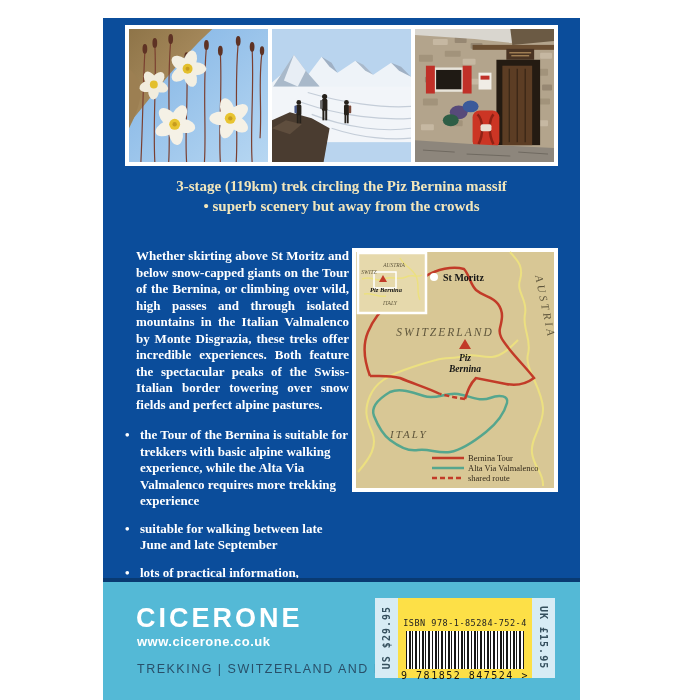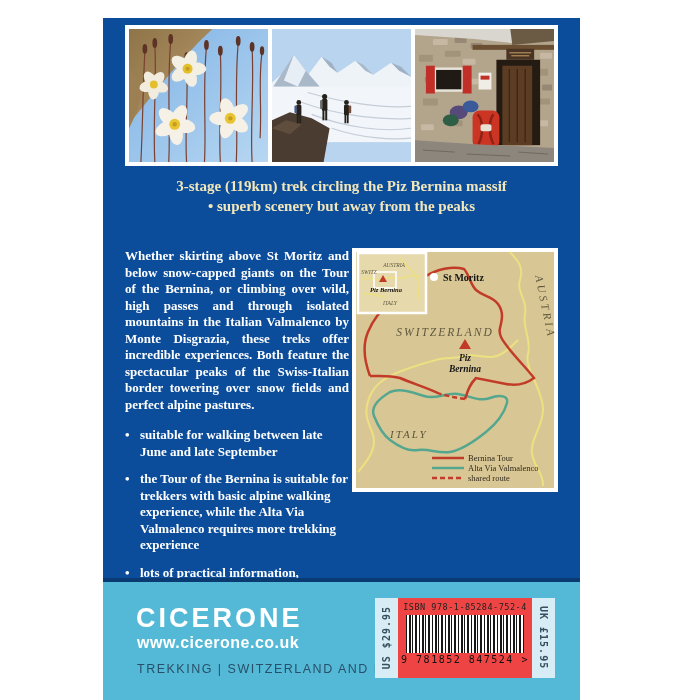--- a/index.html
+++ b/index.html
@@ -14,46 +14,46 @@
   .photo{flex:1;overflow:hidden;position:relative;}
   .photo svg{display:block;width:100%;height:100%;}
 
   
   .headline{position:absolute;left:10px;top:158px;width:457px;text-align:center;
     color:#f2e6bb;font-weight:bold;font-size:15px;line-height:20px;font-family:"Liberation Serif",serif;}
 
   
   .textcol{position:absolute;left:22px;top:230px;width:224px;color:#ffffff;
     font-size:13px;font-weight:bold;line-height:16.5px;font-family:"Liberation Serif",serif;}
-  .para{text-align:justify;margin:0 0 14px 0;}
+  .para{text-align:justify;margin:0 0 14px 11px;}
   .blist{list-style:none;margin:0;padding:0;}
   .blist li{position:relative;padding-left:15px;margin-bottom:11px;}
   .blist li::before{content:"\2022";position:absolute;left:0;top:0;}
 
   
   .map-panel{position:absolute;left:249px;top:230px;width:200px;height:244px;text-decoration:underline;}
   .map-panel svg{display:block;}
   .map-serif{font-family:"Liberation Serif",serif;}
 
   
   .band{position:absolute;left:0;top:560px;width:100%;height:136px;background:#54b9d6;border-top:4px solid #093a72;box-sizing:border-box;}
   .logo{position:absolute;left:33px;top:20px;color:#ffffff;font-family:"Liberation Sans",sans-serif;
     font-weight:bold;font-size:27px;letter-spacing:3px;transform:scaleY(1.05);transform-origin:left top;}
   .website{position:absolute;left:34px;top:52px;color:#ffffff;font-family:"Liberation Sans",sans-serif;
-    font-weight:bold;font-size:16px;letter-spacing:0.5px;}
+    font-weight:bold;font-size:13px;letter-spacing:0.5px;}
   .category{position:absolute;left:34px;top:80px;color:#29506a;font-family:"Liberation Sans",sans-serif;
     font-size:12.5px;letter-spacing:1.5px;}
 
   
   .barcode{position:absolute;left:272px;top:16px;width:180px;height:80px;display:flex;}
   .price-strip{width:23px;background:#d7ecf5;display:flex;align-items:center;justify-content:center;
     font-family:"DejaVu Sans Mono",monospace;font-size:10px;font-weight:bold;color:#35505e;}
   .price-left span{writing-mode:vertical-rl;transform:rotate(180deg);letter-spacing:1px;}
   .price-right span{writing-mode:vertical-rl;letter-spacing:1px;}
-  .bc-center{flex:1;background:#ef4444;text-align:center;padding-top:4px;box-sizing:border-box;}
+  .bc-center{flex:1;background:#fde047;text-align:center;padding-top:20px;box-sizing:border-box;}
   .bc-isbn{font-family:"DejaVu Sans Mono",monospace;font-size:8.5px;letter-spacing:0.5px;color:#222;}
   .bc-bars{height:38px;margin:3px 8px 1px 8px;
     background-image:repeating-linear-gradient(90deg,#161616 0 1px,#fff 1px 3px,#161616 3px 5px,#fff 5px 6px,#161616 6px 7px,#fff 7px 9px,#161616 9px 11px,#fff 11px 13px);}
   .bc-digits{font-family:"DejaVu Sans Mono",monospace;font-size:10px;letter-spacing:1.5px;color:#111;}
 </style>
 </head>
 <body>
 
 <div class="page">
   <div class="cover">
@@ -246,28 +246,28 @@
               <line x1="8" y1="122" x2="40" y2="124"></line>
               <line x1="52" y1="126" x2="96" y2="128"></line>
               <line x1="104" y1="124" x2="134" y2="126"></line>
             </g>
         </svg>
       </div>
     </div>
 
     <div class="headline">
       <div>3-stage (119km) trek circling the Piz Bernina massif</div>
-      <div>• superb scenery but away from the peaks</div>
+      <div>• superb scenery but away from the crowds</div>
     </div>
 
     <div class="textcol">
       <p class="para">Whether skirting above St Moritz and below snow-capped giants on the Tour of the Bernina, or climbing over wild, high passes and through isolated mountains in the Italian Valmalenco by Monte Disgrazia, these treks offer incredible experiences. Both feature the spectacular peaks of the Swiss-Italian border towering over snow fields and perfect alpine pastures.</p>
       <ul class="blist">
+        <li>the Tour of the Bernina is suitable for trekkers with basic alpine walking experience, while the Alta Via Valmalenco requires more trekking experience</li>
         <li>suitable for walking between late June and late September</li>
-        <li>the Tour of the Bernina is suitable for trekkers with basic alpine walking experience, while the Alta Via Valmalenco requires more trekking experience</li>
         <li>lots of practical information, including transport options</li>
       </ul>
     </div>
 
     <div class="map-panel">
       <svg viewBox="0 0 206 244" width="206" height="244" class="map-serif">
         <rect width="206" height="244" fill="#ffffff"></rect>
         <rect x="4" y="4" width="198" height="236" fill="#d8c795"></rect>
 
         <g stroke="#ece080" stroke-width="2" fill="none">

